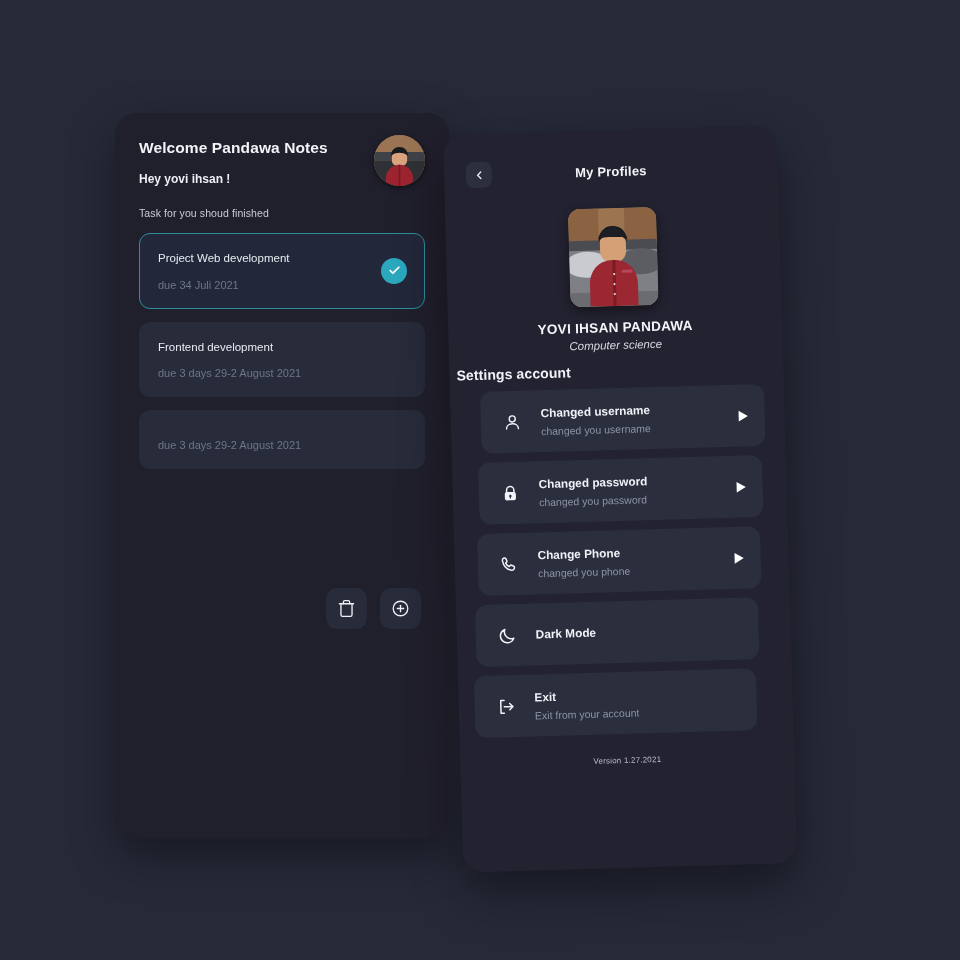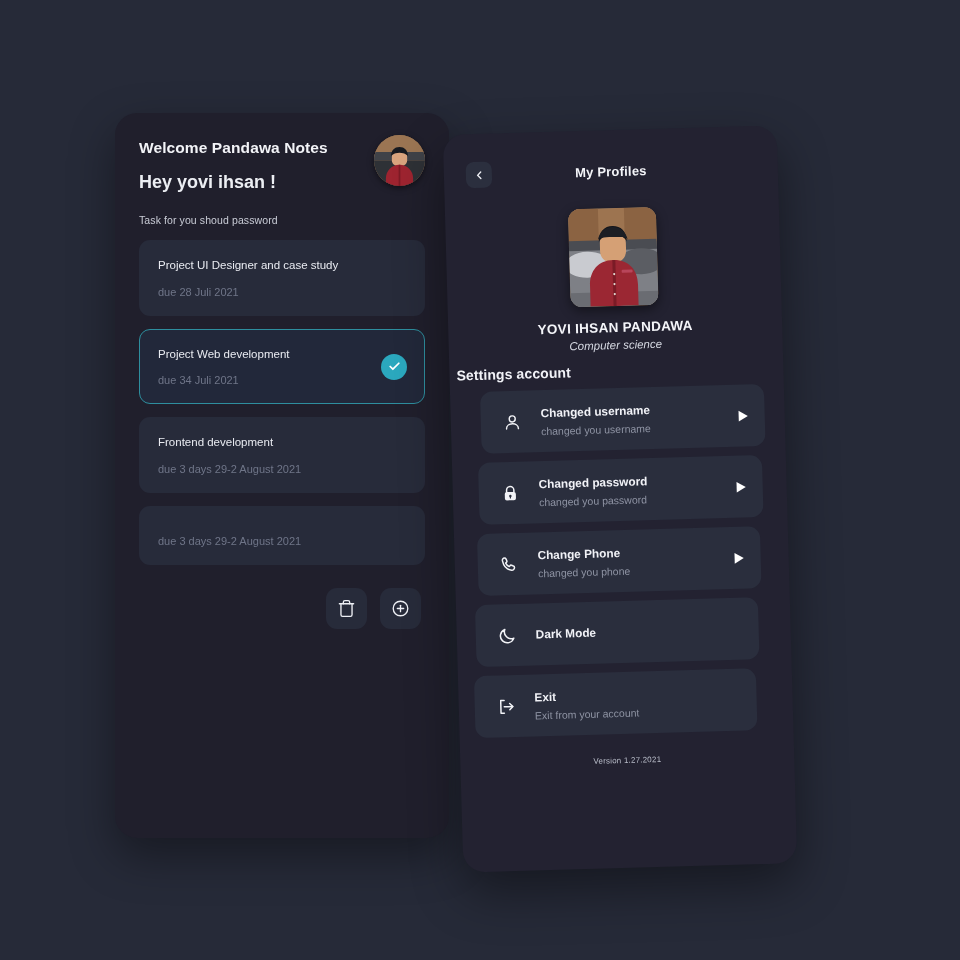--- a/index.html
+++ b/index.html
@@ -40,21 +40,21 @@
   .p1-head-text { padding-top: 4px; }
 
   .welcome-title {
     font-size: 15.5px;
     font-weight: bold;
     color: #f2f3f7;
     letter-spacing: .1px;
   }
   .hey-line {
     margin-top: 15px;
-    font-size: 18px;
+    font-size: 12px;
     font-weight: bold;
     color: #eceef3;
   }
   .task-sub {
     margin-top: 21px;
     font-size: 10.5px;
     color: #c9ccd6;
     letter-spacing: .1px;
   }
 
@@ -271,43 +271,39 @@
 </head>
 <body>
 
 <div class="phone-one">
   <div class="p1-inner">
 
     <div class="p1-head">
       <div class="p1-head-text">
         <div class="welcome-title">Welcome Pandawa Notes</div>
         <div class="hey-line">Hey yovi ihsan !</div>
-        <div class="task-sub">Task for you shoud password</div>
+        <div class="task-sub">Task for you shoud finished</div>
       </div>
 
       <div class="avatar">
         <svg viewBox="0 0 60 60" preserveAspectRatio="xMidYMid slice" aria-hidden="true">
           <rect x="0" y="0" width="60" height="60" fill="#8a6a4e"></rect>
           <rect x="0" y="0" width="60" height="26" fill="#9b7553"></rect>
           <rect x="0" y="20" width="60" height="10" fill="#3f4248"></rect>
           <rect x="0" y="30" width="60" height="30" fill="#2e3136"></rect>
           <path d="M30 17c5 0 9 4 9 9v4c0 4-4 7-9 7s-9-3-9-7v-4c0-5 4-9 9-9z" fill="#d9a47e"></path>
           <path d="M20 25c0-7 4-11 10-11s10 4 10 11c0 0-3-4-10-4s-10 4-10 4z" fill="#171a20"></path>
           <path d="M30 35c9 0 16 7 16 16v9H14v-9c0-9 7-16 16-16z" fill="#9e2430"></path>
           <path d="M29 35h2v25h-2z" fill="#7d1b25"></path>
         </svg>
       </div>
     </div>
 
     <div class="task-list">
 
-      <div class="task-card">
-        <div class="task-title">Project UI Designer and case study</div>
-        <div class="task-due">due 28 Juli 2021</div>
-      </div>
 
       <div class="task-card selected">
         <div class="task-title">Project Web development</div>
         <div class="task-due">due 34 Juli 2021</div>
         <div class="check-badge">
           <svg viewBox="0 0 24 24" fill="none" stroke="#ffffff" stroke-width="3.2" stroke-linecap="round" stroke-linejoin="round" aria-hidden="true">
             <polyline points="20 6 9 17 4 12"></polyline>
           </svg>
         </div>
       </div>

